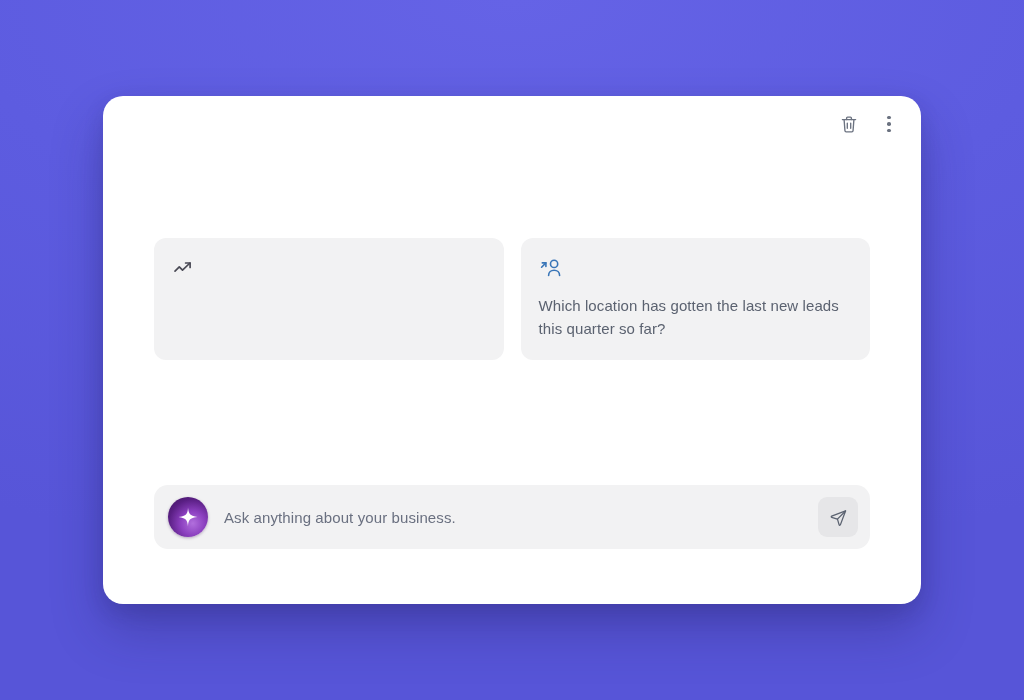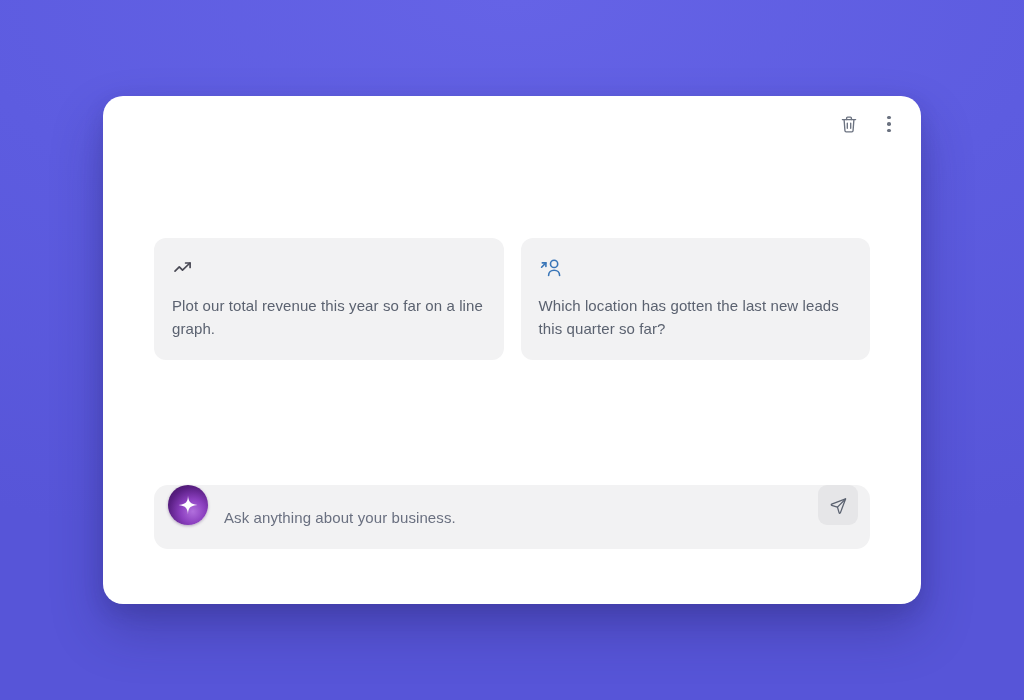--- a/index.html
+++ b/index.html
@@ -113,21 +113,21 @@
   
   #composer {
     position: absolute;
     left: 51px;
     bottom: 55px;
     width: 716px;
     height: 64px;
     background: #f2f2f3;
     border-radius: 14px;
     display: flex;
-    align-items: flex-start;
+    align-items: center;
     padding: 0 12px 0 14px;
     box-sizing: border-box;
   }
   #assistant-avatar {
     width: 40px;
     height: 40px;
     border-radius: 50%;
     flex: 0 0 auto;
     display: flex;
     align-items: center;
@@ -201,21 +201,20 @@
 
   <div id="suggestion-row">
 
     <div class="suggestion-card">
       <div class="card-icon">
         <svg width="22" height="22" viewBox="0 0 22 22" fill="none" stroke="#4a4a55" stroke-width="1.7" stroke-linecap="round" stroke-linejoin="round">
           <path d="M3 14.2l4.3-4.3 3.2 3.2L18 6"></path>
           <path d="M13.6 6h4.5v4.5"></path>
         </svg>
       </div>
-      <div class="card-text">Plot our total revenue this year so far on a line graph.</div>
     </div>
 
 
     <div class="suggestion-card">
       <div class="card-icon">
         <svg width="24" height="22" viewBox="0 0 24 22" fill="none" stroke="#3a76b8" stroke-width="1.6" stroke-linecap="round" stroke-linejoin="round">
           <circle cx="15.1" cy="6.9" r="3.6"></circle>
           <path d="M9.6 18.4c0-3.05 2.46-5.2 5.5-5.2s5.5 2.15 5.5 5.2"></path>
           <path d="M2.6 10.2L6.9 5.9"></path>
           <path d="M3.3 5.9h3.6v3.6"></path>

